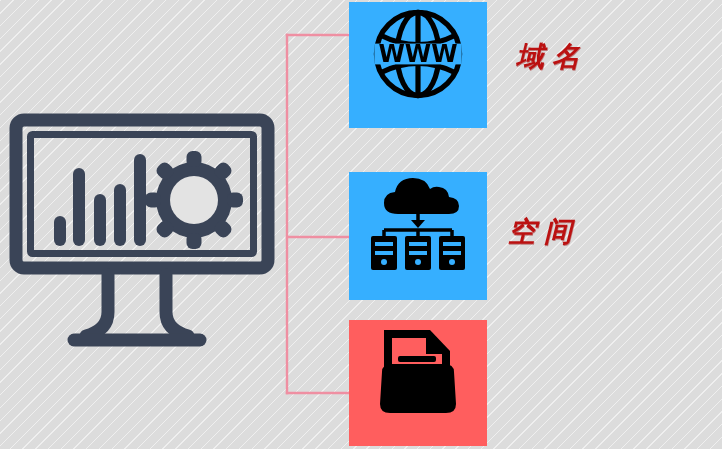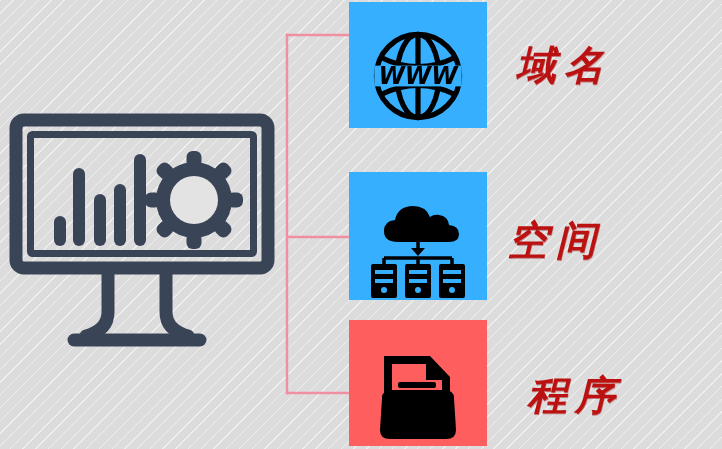--- a/index.html
+++ b/index.html
@@ -41,36 +41,35 @@
     width: 722px; height: 449px;
     pointer-events: none;
   }
 
   
   .icon-tile {
     position: absolute;
     left: 349px;
     width: 138px;
     display: flex;
-    align-items: flex-end;
+    align-items: flex-start;
     justify-content: center;
-    font-style: italic;
   }
   .icon-tile svg { display: block; }
   #tile-domain  { top: 2px;   height: 126px; }
   #tile-hosting { top: 172px; height: 128px; }
   #tile-program { top: 320px; height: 126px; }
 
   
   .row-label {
     position: absolute;
     color: #bb1111;
     font-family: Liberation Sans, sans-serif;
     font-weight: bold;
-    font-size: 40px;
+    font-size: 28px;
     letter-spacing: 8px;
     font-style: italic;
     white-space: nowrap;
     text-shadow: 0.5px 0.5px 0 rgba(150,0,0,0.45);
   }
   #label-domain  { left: 516px; top: 38px; }
   #label-hosting { left: 508px; top: 213px; }
   #label-program { left: 527px; top: 368px; }
 </style>
 </head>
@@ -195,15 +194,14 @@
 
       <path d="M14 52 Q14 44 24 44 L76 44 Q86 44 86 52 L88 84 Q88 93 78 93
                L22 93 Q12 93 12 84 Z" fill="#000000"></path>
     </svg>
   </div>
 
   <div class="row-label" id="label-domain">域名</div>
 
   <div class="row-label" id="label-hosting">空间</div>
 
-  <div class="row-label" id="label-program">程序</div>
 
 </div>
 
 </body></html>

